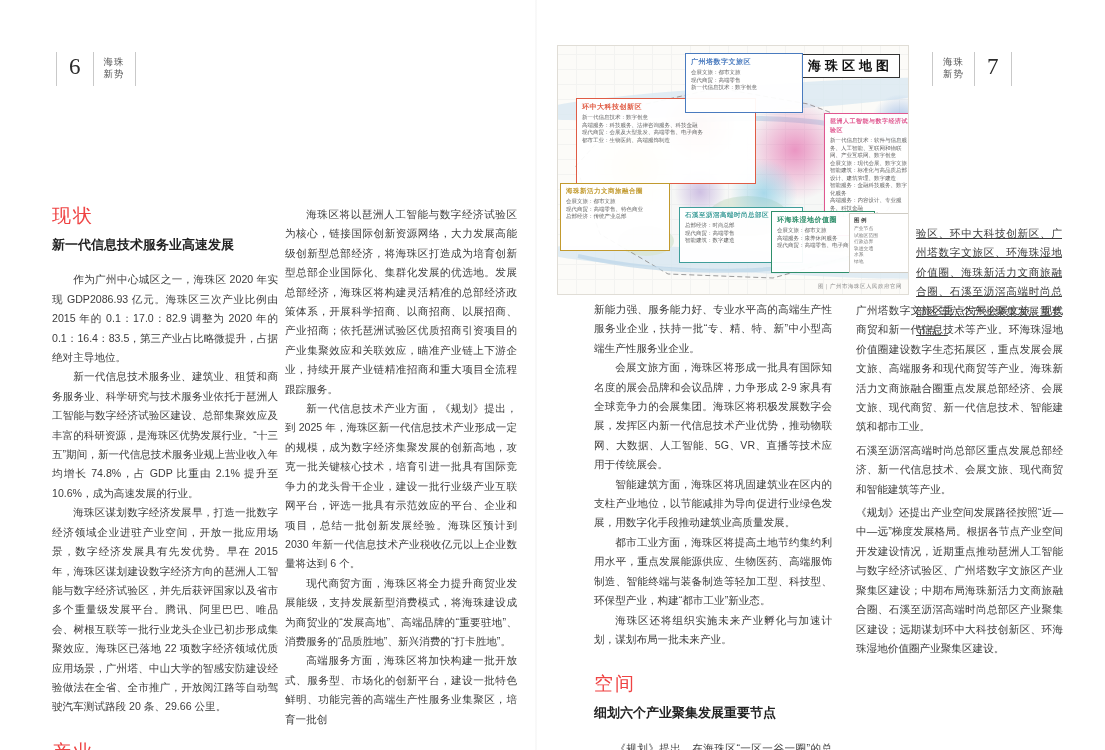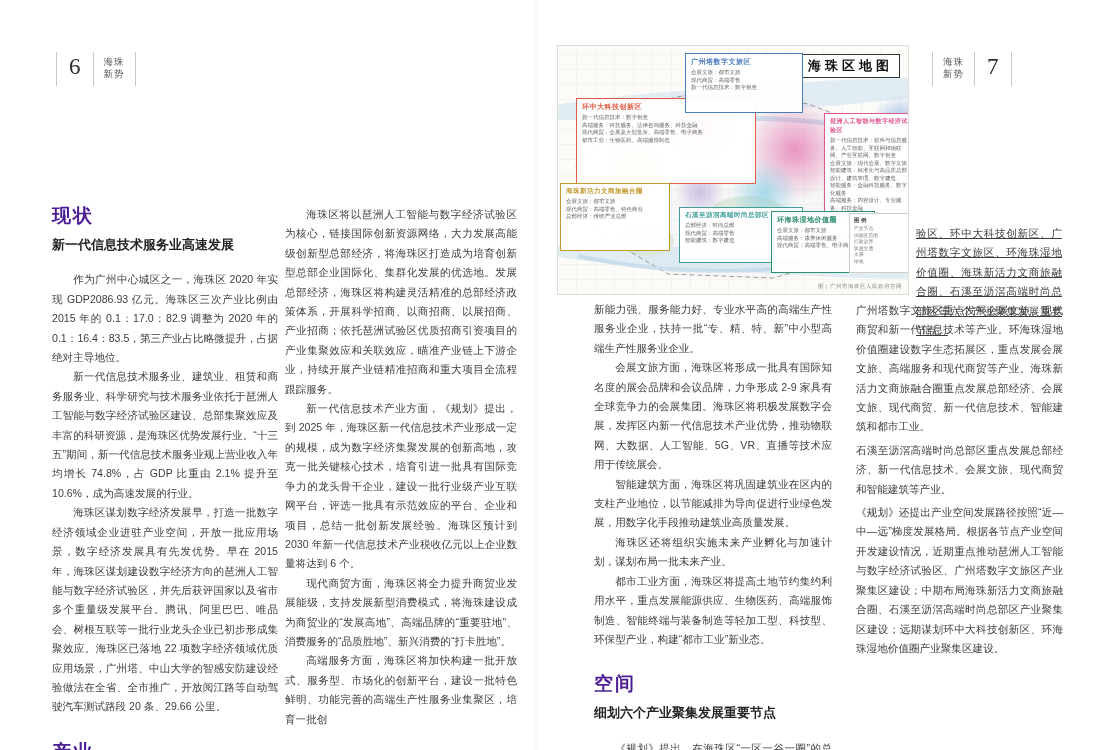--- a/index.html
+++ b/index.html
@@ -14,21 +14,21 @@
   .pagehead{position:absolute;top:52px;height:36px;display:flex;align-items:flex-start;}
   .vrule{width:1px;height:34px;background:#c9c9c9;}
   .pagenum{font-family:"Liberation Serif","DejaVu Serif",serif;font-size:23px;color:#2b2b2b;
     line-height:30px;padding:0 12px;}
   .brand{font-size:9.5px;line-height:12px;color:#555;padding:4px 10px;letter-spacing:1px;}
   
   .col{position:absolute;text-align:justify;font-size:10.6px;line-height:19.4px;color:#3d3d3d;}
   .col p{margin:0;text-indent:2em;}
   .col p.cont{text-indent:0;}
   .col4 p{text-indent:0;margin-bottom:4px;}
-  .sec-title{font-size:19px;font-weight:bold;color:#4c1d95;letter-spacing:2px;line-height:22px;margin:0 0 8px 0;}
+  .sec-title{font-size:19px;font-weight:normal;color:#ef4444;letter-spacing:2px;line-height:22px;margin:0 0 8px 0;}
   .sec-sub{font-size:13px;font-weight:bold;color:#222;margin:0 0 16px 0;}
   .gap{height:14px;}
   
   .map{position:absolute;left:557px;top:45px;width:350px;height:248px;background:#fcfbf8;
     border:1px solid #e0ddd6;overflow:hidden;}
   .map .streets{position:absolute;inset:0;opacity:.5;background:
     repeating-linear-gradient(0deg,transparent 0 14px,#ececec 14px 15px),
     repeating-linear-gradient(90deg,transparent 0 18px,#ececec 18px 19px);}
   .river{position:absolute;background:#d9e8f1;border-radius:40%;opacity:.8;}
   .greens{position:absolute;background:#d9e7d2;border-radius:50%;opacity:.8;}
@@ -168,22 +168,22 @@
       <div class="li">绿地</div>
     </div>
 
     <div class="map-caption" style="right:6px;bottom:4px;">图｜广州市海珠区人民政府官网</div>
   </div>
 
   <div class="col" style="left:594px;top:300px;width:238px;">
     <p class="cont">新能力强、服务能力好、专业水平高的高端生产性服务业企业，扶持一批“专、精、特、新”中小型高端生产性服务业企业。</p>
     <p>会展文旅方面，海珠区将形成一批具有国际知名度的展会品牌和会议品牌，力争形成 2-9 家具有全球竞争力的会展集团。海珠区将积极发展数字会展，发挥区内新一代信息技术产业优势，推动物联网、大数据、人工智能、5G、VR、直播等技术应用于传统展会。</p>
     <p>智能建筑方面，海珠区将巩固建筑业在区内的支柱产业地位，以节能减排为导向促进行业绿色发展，用数字化手段推动建筑业高质量发展。</p>
+    <p>都市工业方面，海珠区将提高土地节约集约利用水平，重点发展能源供应、生物医药、高端服饰制造、智能终端与装备制造等轻加工型、科技型、环保型产业，构建“都市工业”新业态。</p>
     <p>海珠区还将组织实施未来产业孵化与加速计划，谋划布局一批未来产业。</p>
-    <p>都市工业方面，海珠区将提高土地节约集约利用水平，重点发展能源供应、生物医药、高端服饰制造、智能终端与装备制造等轻加工型、科技型、环保型产业，构建“都市工业”新业态。</p>
     <div class="sec-title" style="margin-top:24px;">空间</div>
     <div class="sec-sub">细划六个产业聚集发展重要节点</div>
     <p>《规划》提出，在海珠区“一区一谷一圈”的总体空间布局下，重点发展琶洲人工智能与数字经济试</p>
   </div>
 
   <div class="col col4" style="left:916px;top:224px;width:146px;text-decoration:underline;">
     <p>验区、环中大科技创新区、广州塔数字文旅区、环海珠湿地价值圈、海珠新活力文商旅融合圈、石溪至沥滘高端时尚总部区等六个产业聚集发展重要节点。</p>
   </div>
 
   <div class="col col4" style="left:856px;top:301px;width:207px;">

